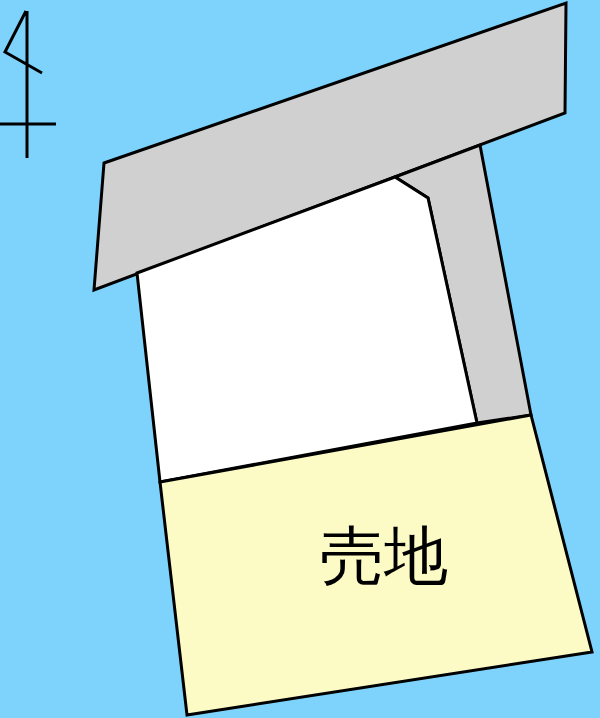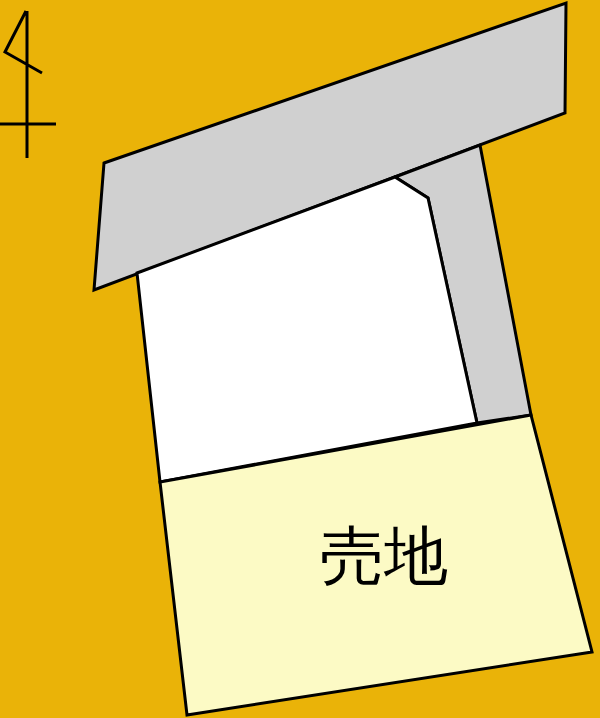--- a/index.html
+++ b/index.html
@@ -5,21 +5,21 @@
   html, body {
     margin: 0;
     padding: 0;
     background: #ffffff;
     font-family: "Liberation Sans", sans-serif;
   }
   .stage {
     position: relative;
     width: 600px;
     height: 718px;
-    background: #eab308;
+    background: #7dd3fc;
     overflow: hidden;
   }
   .stage svg {
     display: block;
     width: 600px;
     height: 718px;
   }
   .parcel-label {
     font-family: "Liberation Sans", sans-serif;
     font-weight: 500;

